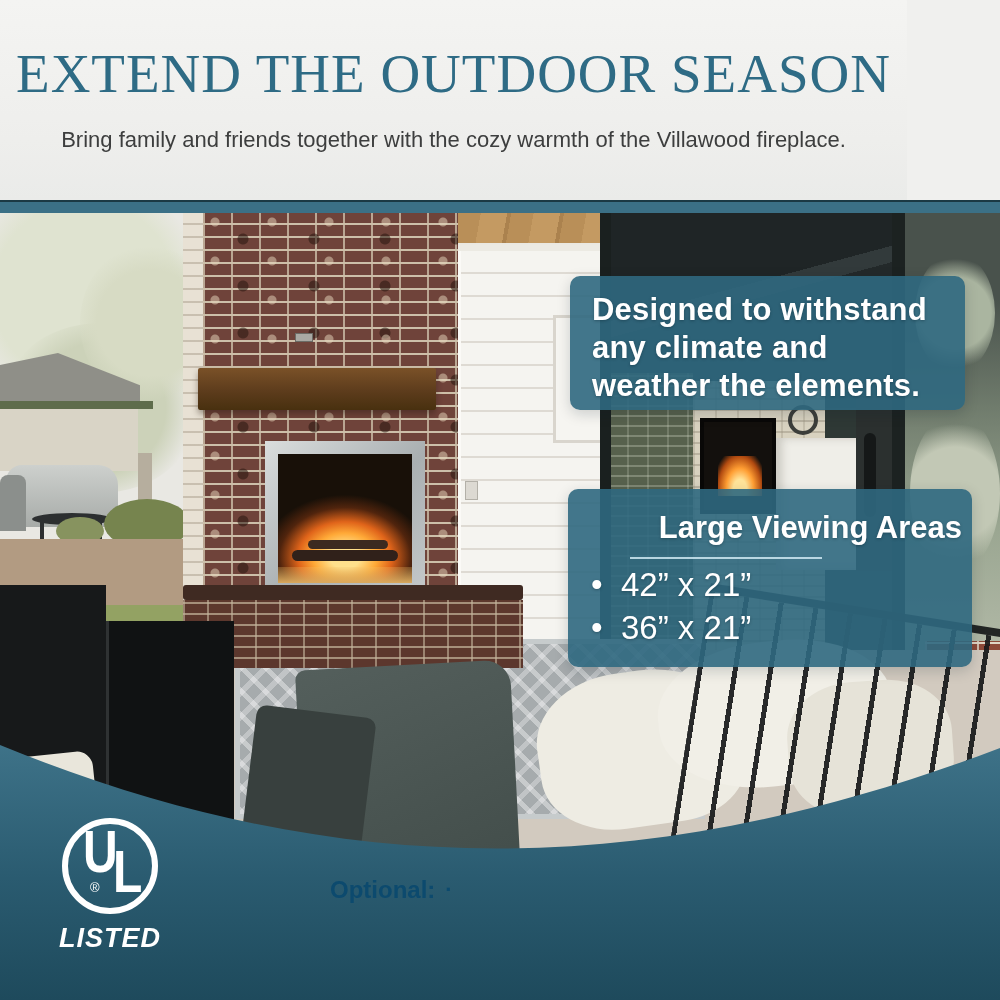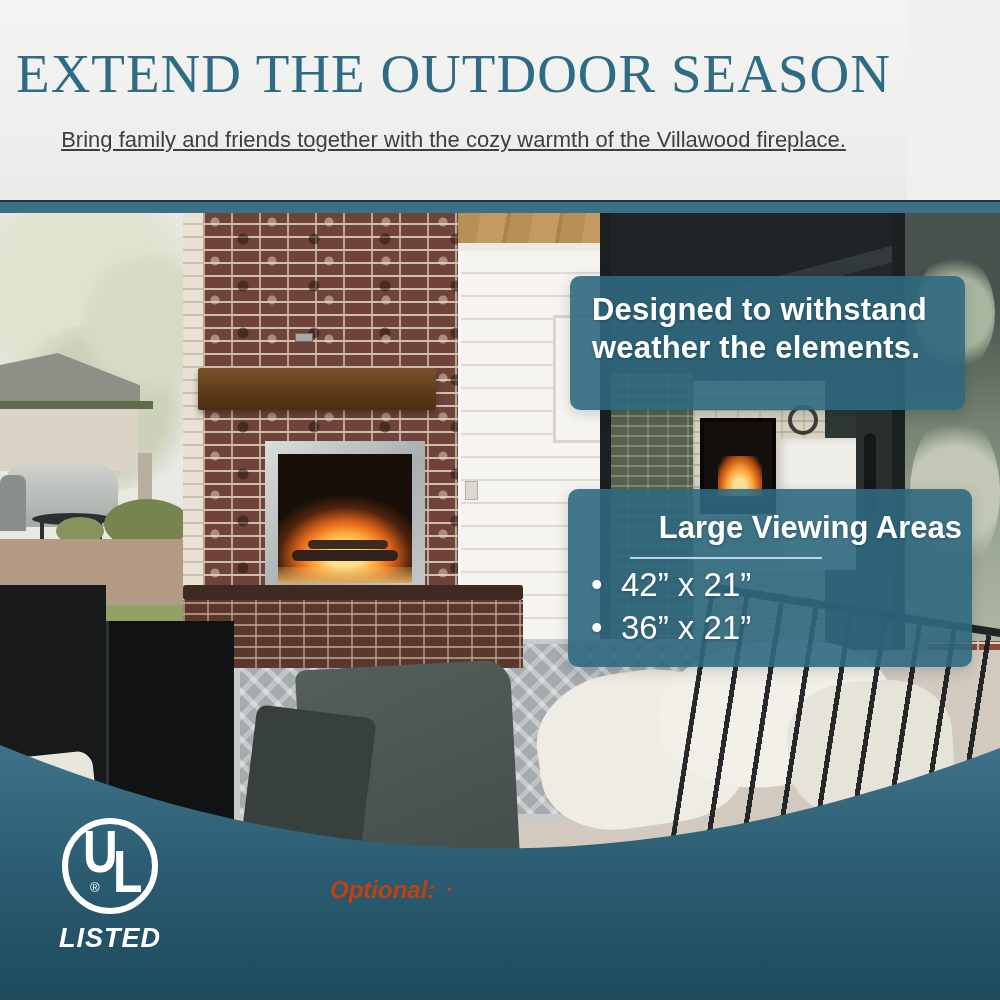--- a/index.html
+++ b/index.html
@@ -7,21 +7,21 @@
   .canvas{position:relative;width:1000px;height:1000px;overflow:hidden;
           font-family:"Liberation Sans",sans-serif;background:#f0f0ee;}
   .abs{position:absolute;}
 
   
   .header{position:absolute;top:0;left:0;width:907px;height:200px;
           background:linear-gradient(180deg,#f4f4f2 0%,#eeeeec 70%,#eaebe9 100%);
           text-align:center;z-index:5;}
   .title{margin:0;padding-top:42px;font-family:"Liberation Serif","DejaVu Serif",serif;
          font-weight:normal;font-size:55px;letter-spacing:1px;color:#2e6b85;}
-  .subtitle{margin:0;padding-top:22px;font-size:22px;color:#3d3e3e;text-decoration:underline;}
+  .subtitle{margin:0;padding-top:22px;font-size:22px;color:#3d3e3e;}
 
   .divider{position:absolute;top:200px;left:0;width:1000px;height:13px;
            background:#3b7086;border-top:2px solid #1b3944;z-index:5;}
 
   
   .photo{position:absolute;top:213px;left:0;width:1000px;height:787px;
          background:#e9e8e3;overflow:hidden;z-index:1;}
 
   .blob{border-radius:50%;}
   .b1{left:-40px;top:-30px;width:250px;height:220px;
@@ -152,21 +152,21 @@
 
   .ul-logo{position:absolute;left:50px;top:818px;width:120px;z-index:9;color:#ffffff;}
   .ul-circle{position:relative;width:96px;height:96px;margin:0 auto;border:6px solid #ffffff;border-radius:50%;}
   .ul-u{position:absolute;left:15px;top:-2px;font-size:60px;line-height:1;font-weight:bold;
         transform:scaleX(.8);transform-origin:left top;}
   .ul-l{position:absolute;left:45px;top:18px;font-size:60px;line-height:1;font-weight:bold;
         transform:scaleX(.8);transform-origin:left top;}
   .ul-r{position:absolute;left:22px;top:56px;font-size:13px;}
   .ul-caption{margin-top:9px;text-align:center;font-size:27px;font-weight:bold;letter-spacing:1px;font-style:italic;}
 
-  .optional{position:absolute;left:330px;top:876px;display:flex;gap:10px;z-index:9;color:#c2410c;font-style:italic;}
+  .optional{position:absolute;left:330px;top:876px;display:flex;gap:10px;z-index:9;color:#0c4a6e;}
   .optional-label{font-size:24px;font-weight:bold;line-height:28px;}
   .optional-note{display:flex;gap:9px;font-size:22px;font-weight:bold;line-height:28px;}
   .note-bullet{font-size:22px;}
 </style>
 </head>
 <body>
 
 <div class="canvas">
 
   <div class="header">
@@ -243,20 +243,21 @@
     <div class="abs cushion2"></div>
     <div class="abs cushion3"></div>
     <div class="abs sofa-frame"></div>
     <div class="abs chair1"></div>
     <div class="abs chair2"></div>
     <div class="abs chair-cushion"></div>
   </div>
 
   <div class="callout co-climate">
     <div>Designed to withstand</div>
+    <div>any climate and</div>
     <div>weather the elements.</div>
   </div>
 
   <div class="callout co-view">
     <div class="co-view-heading">Large Viewing Areas</div>
     <div class="co-view-rule"></div>
     <div class="co-view-list">
       <div><span class="co-bullet">•</span><span>42” x 21”</span></div>
       <div><span class="co-bullet">•</span><span>36” x 21”</span></div>
     </div>

